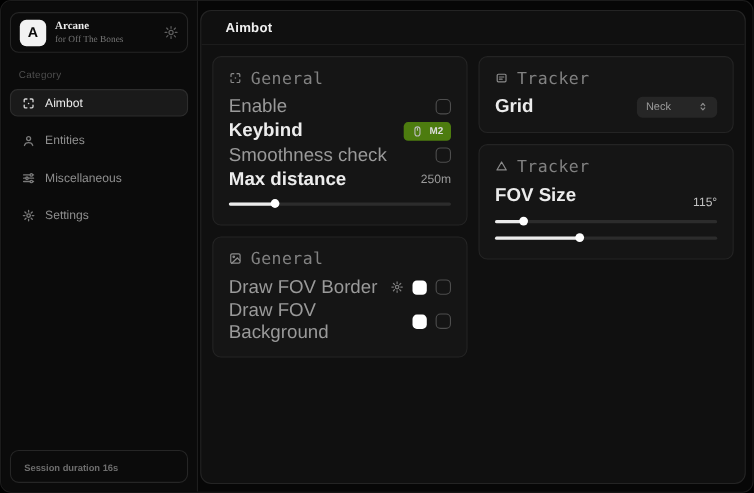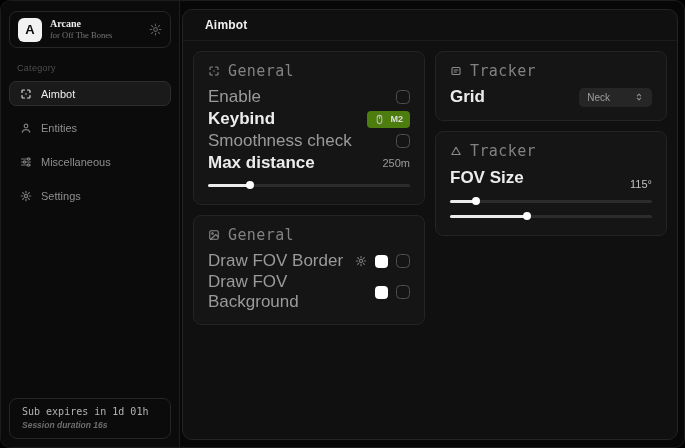--- a/index.html
+++ b/index.html
@@ -24,21 +24,21 @@
   .nav { display:flex; flex-direction:column; gap:9px; padding:0 8px; }
   .nav-item { height:25px; display:flex; align-items:center; gap:9px; padding:0 10px;
     font-size:11px; color:#8f8f8f; border:1px solid transparent; border-radius:7px; cursor:default; }
   .nav-item .ico { display:flex; color:#7a7a7a; }
   .nav-item.active { background:#1a1a1a; border-color:#2d2d2d; color:#ededed; }
   .nav-item.active .ico { color:#d8d8d8; }
   .sub-card { position:absolute; left:8px; right:8px; bottom:8px; border:1px solid #262626;
     border-radius:8px; padding:7px 12px 8px 12px; }
   .sub-line1 { font-family:"DejaVu Sans Mono","Liberation Mono",monospace; font-size:10px;
     color:#b3b3b3; }
-  .sub-line2 { font-size:8.5px; color:#6e6e6e; font-weight:bold; margin-top:3px;font-style:italic; }
+  .sub-line2 { font-size:8.5px; color:#6e6e6e; font-weight:bold; margin-top:3px; }
 
   
   .main { position:absolute; left:181px; top:8px; right:6px; bottom:7px; background:#101010;
     border:1px solid #242424; border-radius:10px; overflow:hidden; }
   .main-header { height:31px; display:flex; align-items:center; padding:0 22px;
     border-bottom:1px solid #1c1c1c; }
   .main-title { font-size:12px; font-weight:bold; color:#f0f0f0; letter-spacing:.2px; }
   .content { display:flex; gap:10px; padding:10px; align-items:flex-start; }
   .col { flex:1; display:flex; flex-direction:column; gap:10px; min-width:0; }
 
@@ -136,21 +136,20 @@
           <svg width="12" height="12" viewBox="0 0 24 24" fill="none" stroke="currentColor" stroke-width="2.4" stroke-linecap="round">
             <circle cx="12" cy="12" r="3.2"></circle>
             <path d="M12 2.5v2.8M12 18.7v2.8M2.5 12h2.8M18.7 12h2.8M5.3 5.3l2 2M16.7 16.7l2 2M18.7 5.3l-2 2M7.3 16.7l-2 2"></path>
           </svg>
         </span>
         <span>Settings</span>
       </div>
     </nav>
 
     <div class="sub-card">
-      <div class="sub-line1">Sub expires in 1d 01h</div>
       <div class="sub-line2">Session duration 16s</div>
     </div>
   </div>
 
   <div class="main">
     <div class="main-header">
       <div class="main-title">Aimbot</div>
     </div>
 
     <div class="content">

